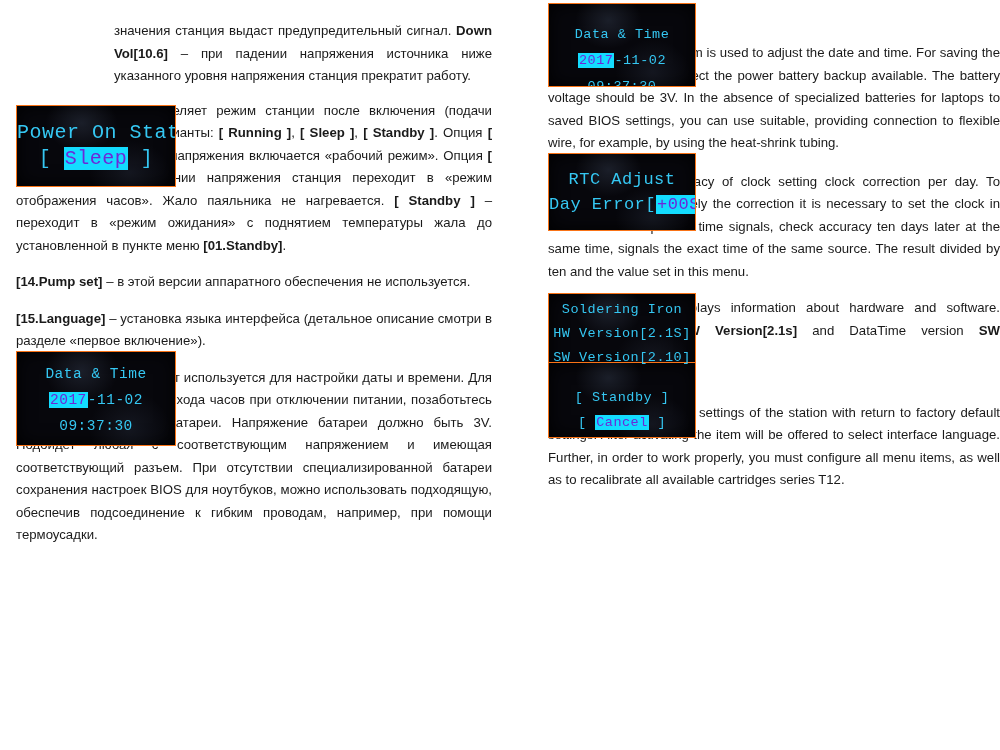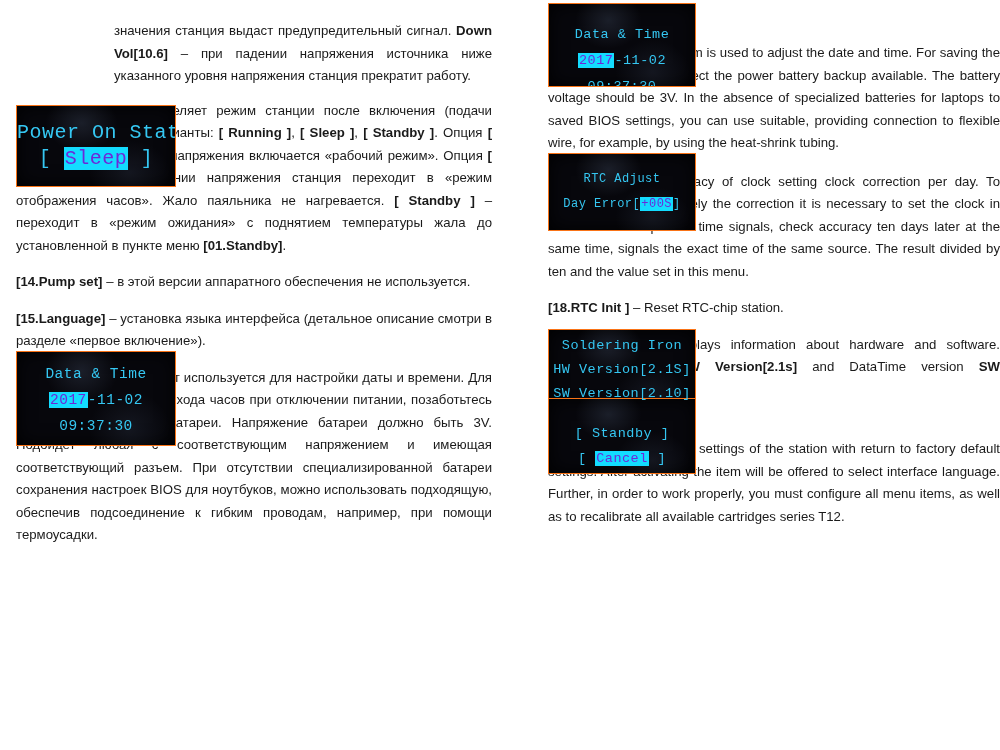--- a/index.html
+++ b/index.html
@@ -55,21 +55,21 @@
   }
   .oled .ln{position:relative;z-index:2;white-space:pre;letter-spacing:.5px;}
   .hl{background:#13dcff;color:#6d28d9;padding:0 1px;}
 
   .oled-float{float:left;margin:2px 14px 2px 0;}
 
   
   .oled-a{width:160px;height:82px;padding-top:14px;font-size:20px;line-height:26px;}
   .oled-b{width:160px;height:95px;padding-top:9px;font-size:14.5px;line-height:26px;}
   .oled-c{width:148px;height:84px;padding-top:18px;font-size:13.5px;line-height:26px;}
-  .oled-d{width:148px;height:78px;padding-top:13px;font-size:12px;line-height:25px;}
+  .oled-d{width:148px;height:78px;padding-top:13px;font-size:17px;line-height:25px;}
   .oled-e{width:148px;height:76px;padding-top:22px;font-size:13.5px;line-height:25px;}
   .oled-f{width:148px;height:83px;padding-top:4px;font-size:13.5px;line-height:24px;}
 
   .clr{clear:both;}
   b{font-weight:bold;}
 </style>
 </head>
 <body>
 
 <div class="page">
@@ -124,23 +124,20 @@
 
     <div class="blk" style="margin-top:16px;">
       <p class="para"><span class="tag">[17.RTC Adj ]</span><span> – </span><span>Accuracy of clock setting clock correction per day. To determine more accurately the correction it is necessary to set the clock in accordance with precise time signals, check accuracy ten days later at the same time, signals the exact time of the same source. The result divided by ten and the value set in this menu.</span></p>
       <div class="oled oled-d oled-float" style="margin-top:-130px;margin-bottom:4px;">
         <div class="ln">RTC Adjust</div>
         <div class="ln"><span>Day Error[</span><span class="hl">+00S</span><span>]</span></div>
       </div>
       <div class="clr"></div>
     </div>
 
-    <div class="blk" style="margin-top:14px;">
-      <p class="para nojust"><span class="tag">[18.RTC Init ]</span><span> – </span><span>Reset RTC-chip station.</span></p>
-    </div>
 
     <div class="blk" style="margin-top:14px;">
       <p class="para"><span class="tag">[19.Sys Info ]</span><span> – </span><span>Displays information about hardware and software. Hardware version </span><b>HW Version[2.1s]</b><span> and DataTime version </span><b>SW Version[2.10]</b><span>.</span></p>
       <div class="oled oled-f oled-float" style="margin-top:-72px;margin-bottom:4px;">
         <div class="ln">Soldering Iron</div>
         <div class="ln">HW Version[2.1S]</div>
         <div class="ln">SW Version[2.10]</div>
       </div>
       <div class="clr"></div>
     </div>

